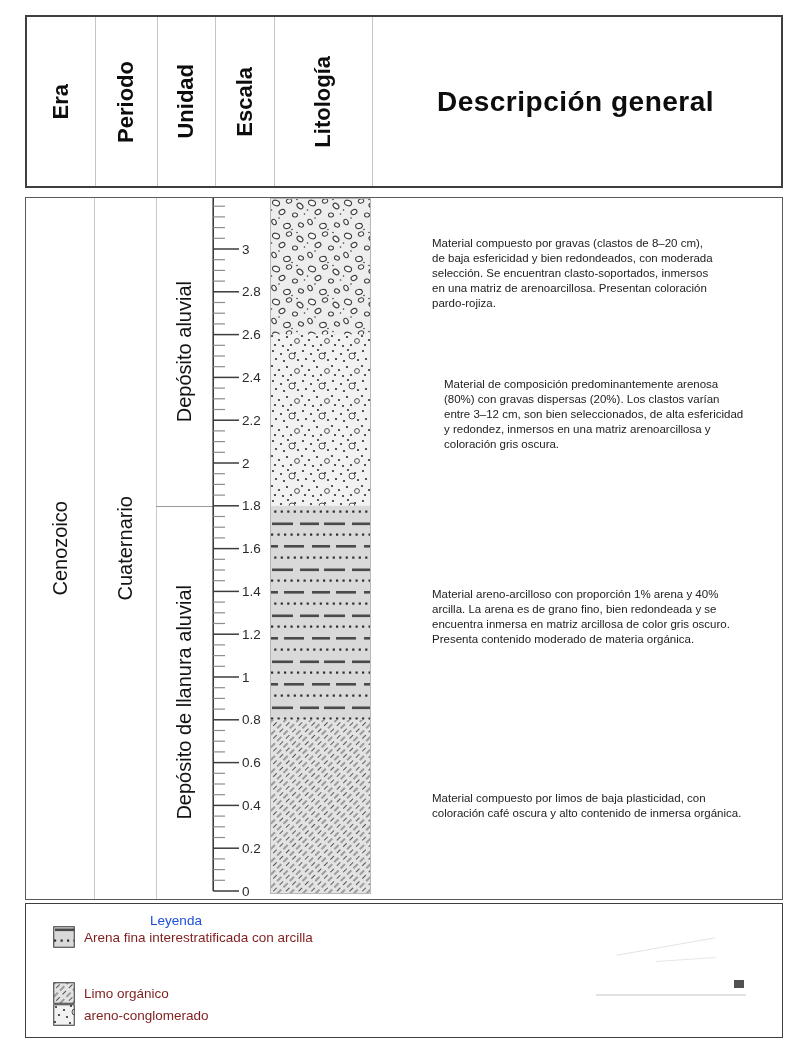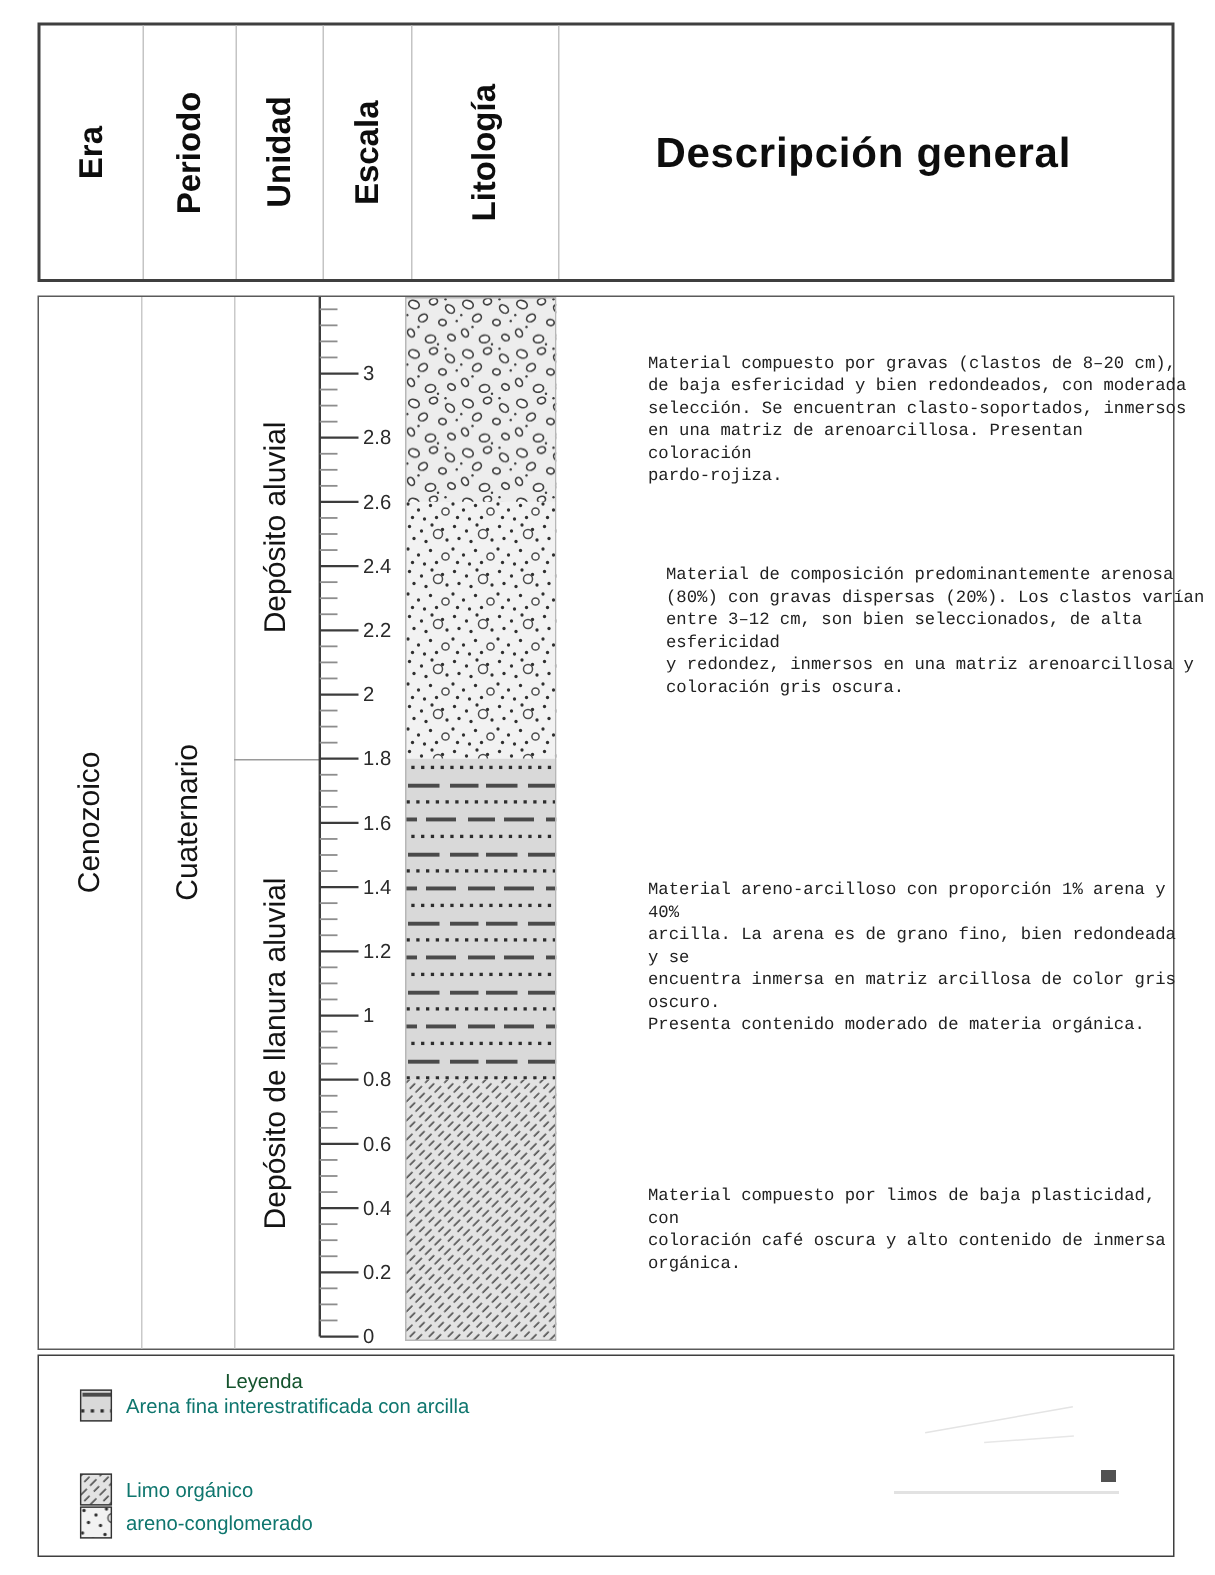--- a/index.html
+++ b/index.html
@@ -11,25 +11,25 @@
   #legend-box{left:25px;top:903px;width:758px;height:135px;border:1.5px solid #3f3f3f;}
   .hcell{position:absolute;top:0;bottom:0;display:flex;align-items:center;justify-content:center;}
   .hcell.sep{border-right:1px solid #c4c4c4;}
   .vtext{writing-mode:vertical-rl;transform:rotate(180deg);white-space:nowrap;}
   .htitle{font-weight:bold;font-size:22px;color:#0d0d0d;}
   .desc-title{font-weight:bold;font-size:28px;color:#0d0d0d;letter-spacing:.5px;}
   .vdiv{position:absolute;top:0;bottom:0;width:1px;background:#c9c9c9;}
   .bcell{position:absolute;display:flex;align-items:center;justify-content:center;}
   .blabel{font-size:20px;color:#141414;}
   .desc{position:absolute;width:362px;font-size:11.5px;line-height:1.3;color:#222;
-        white-space:pre-line;font-family:Liberation Mono, monospace;}
+        white-space:pre-line;}
   #unidad-div{position:absolute;left:130px;width:57px;height:1px;background:#9a9a9a;top:308px;}
-  .lg-title{position:absolute;top:9px;left:0;width:300px;text-align:center;font-size:13.5px;color:#14532d;}
+  .lg-title{position:absolute;top:9px;left:0;width:300px;text-align:center;font-size:13.5px;color:#1d4ed8;}
   .lg-row{position:absolute;left:27px;height:22px;display:flex;align-items:center;}
-  .lg-label{margin-left:9px;font-size:13.5px;color:#0f766e;}
+  .lg-label{margin-left:9px;font-size:13.5px;color:#7f1d1d;}
   .wm{position:absolute;}
 </style>
 </head>
 <body>
 
 <svg width="0" height="0" style="position:absolute" aria-hidden="true">
   <defs>
     <pattern id="pat-conglomerado" width="36" height="33" patternUnits="userSpaceOnUse">
       <rect width="36" height="33" fill="#ededed"></rect>
       <g stroke="#3e3e3e" stroke-width="1.1" fill="#fbfbfb">

